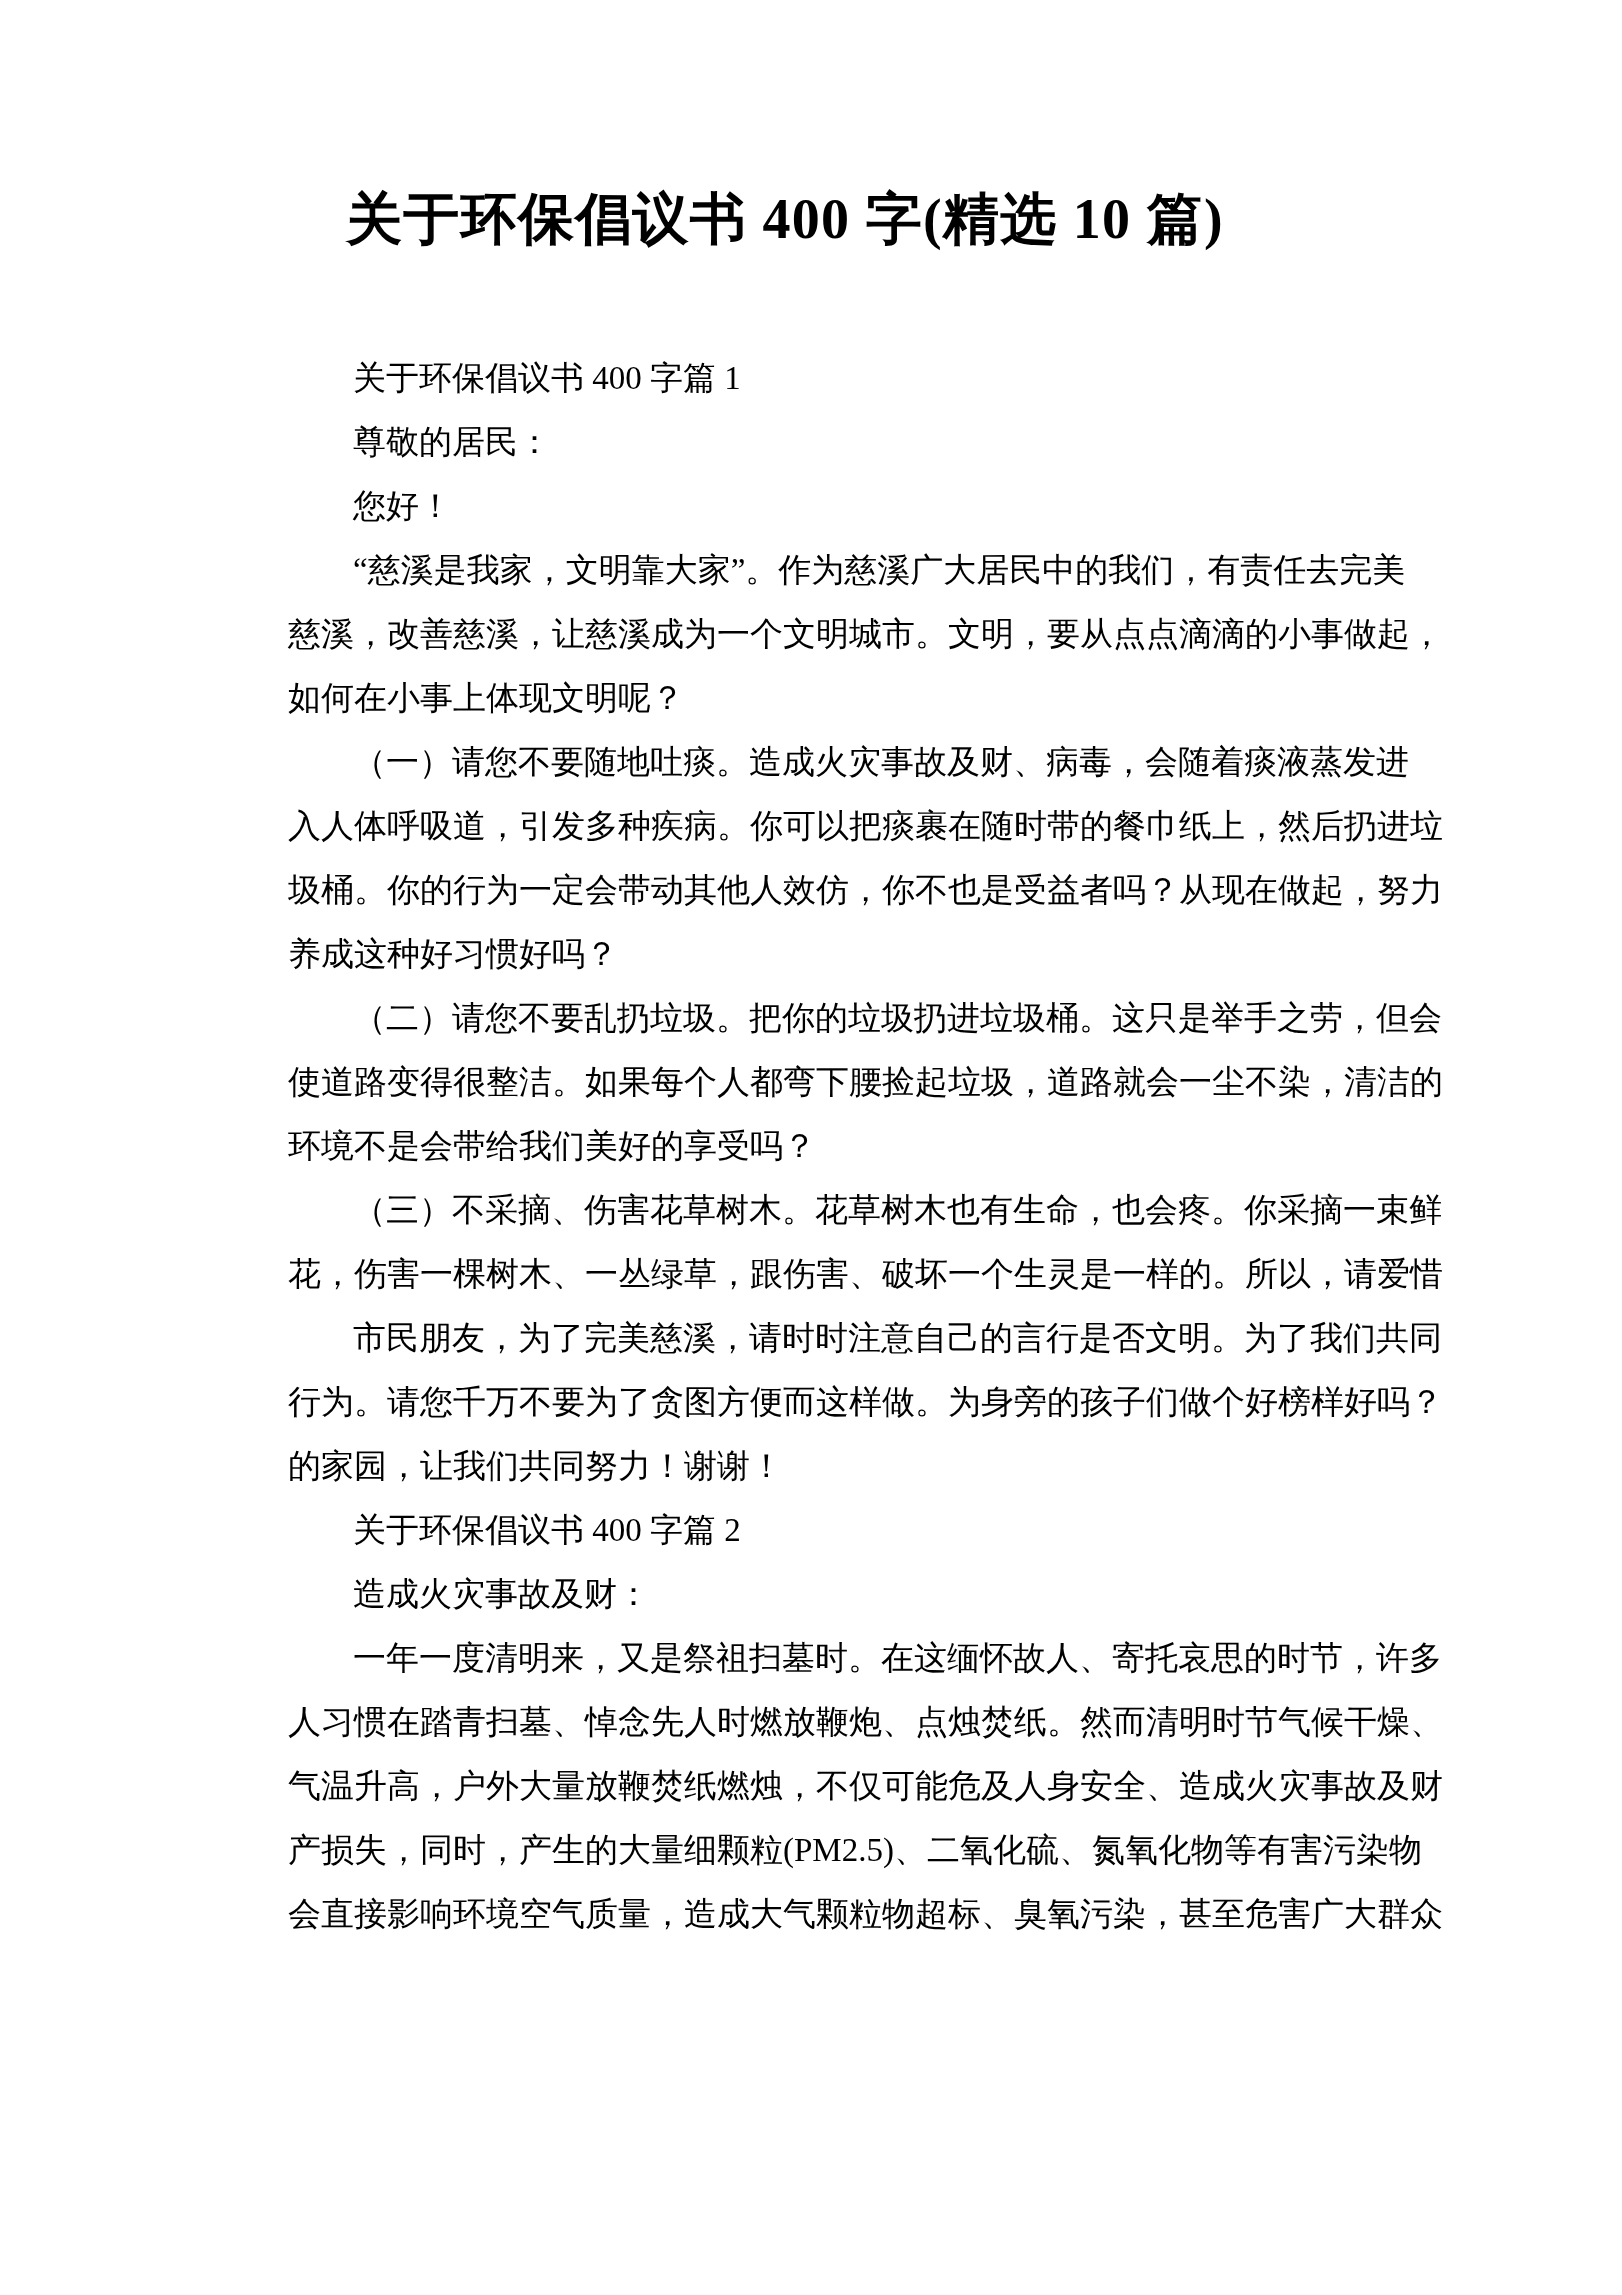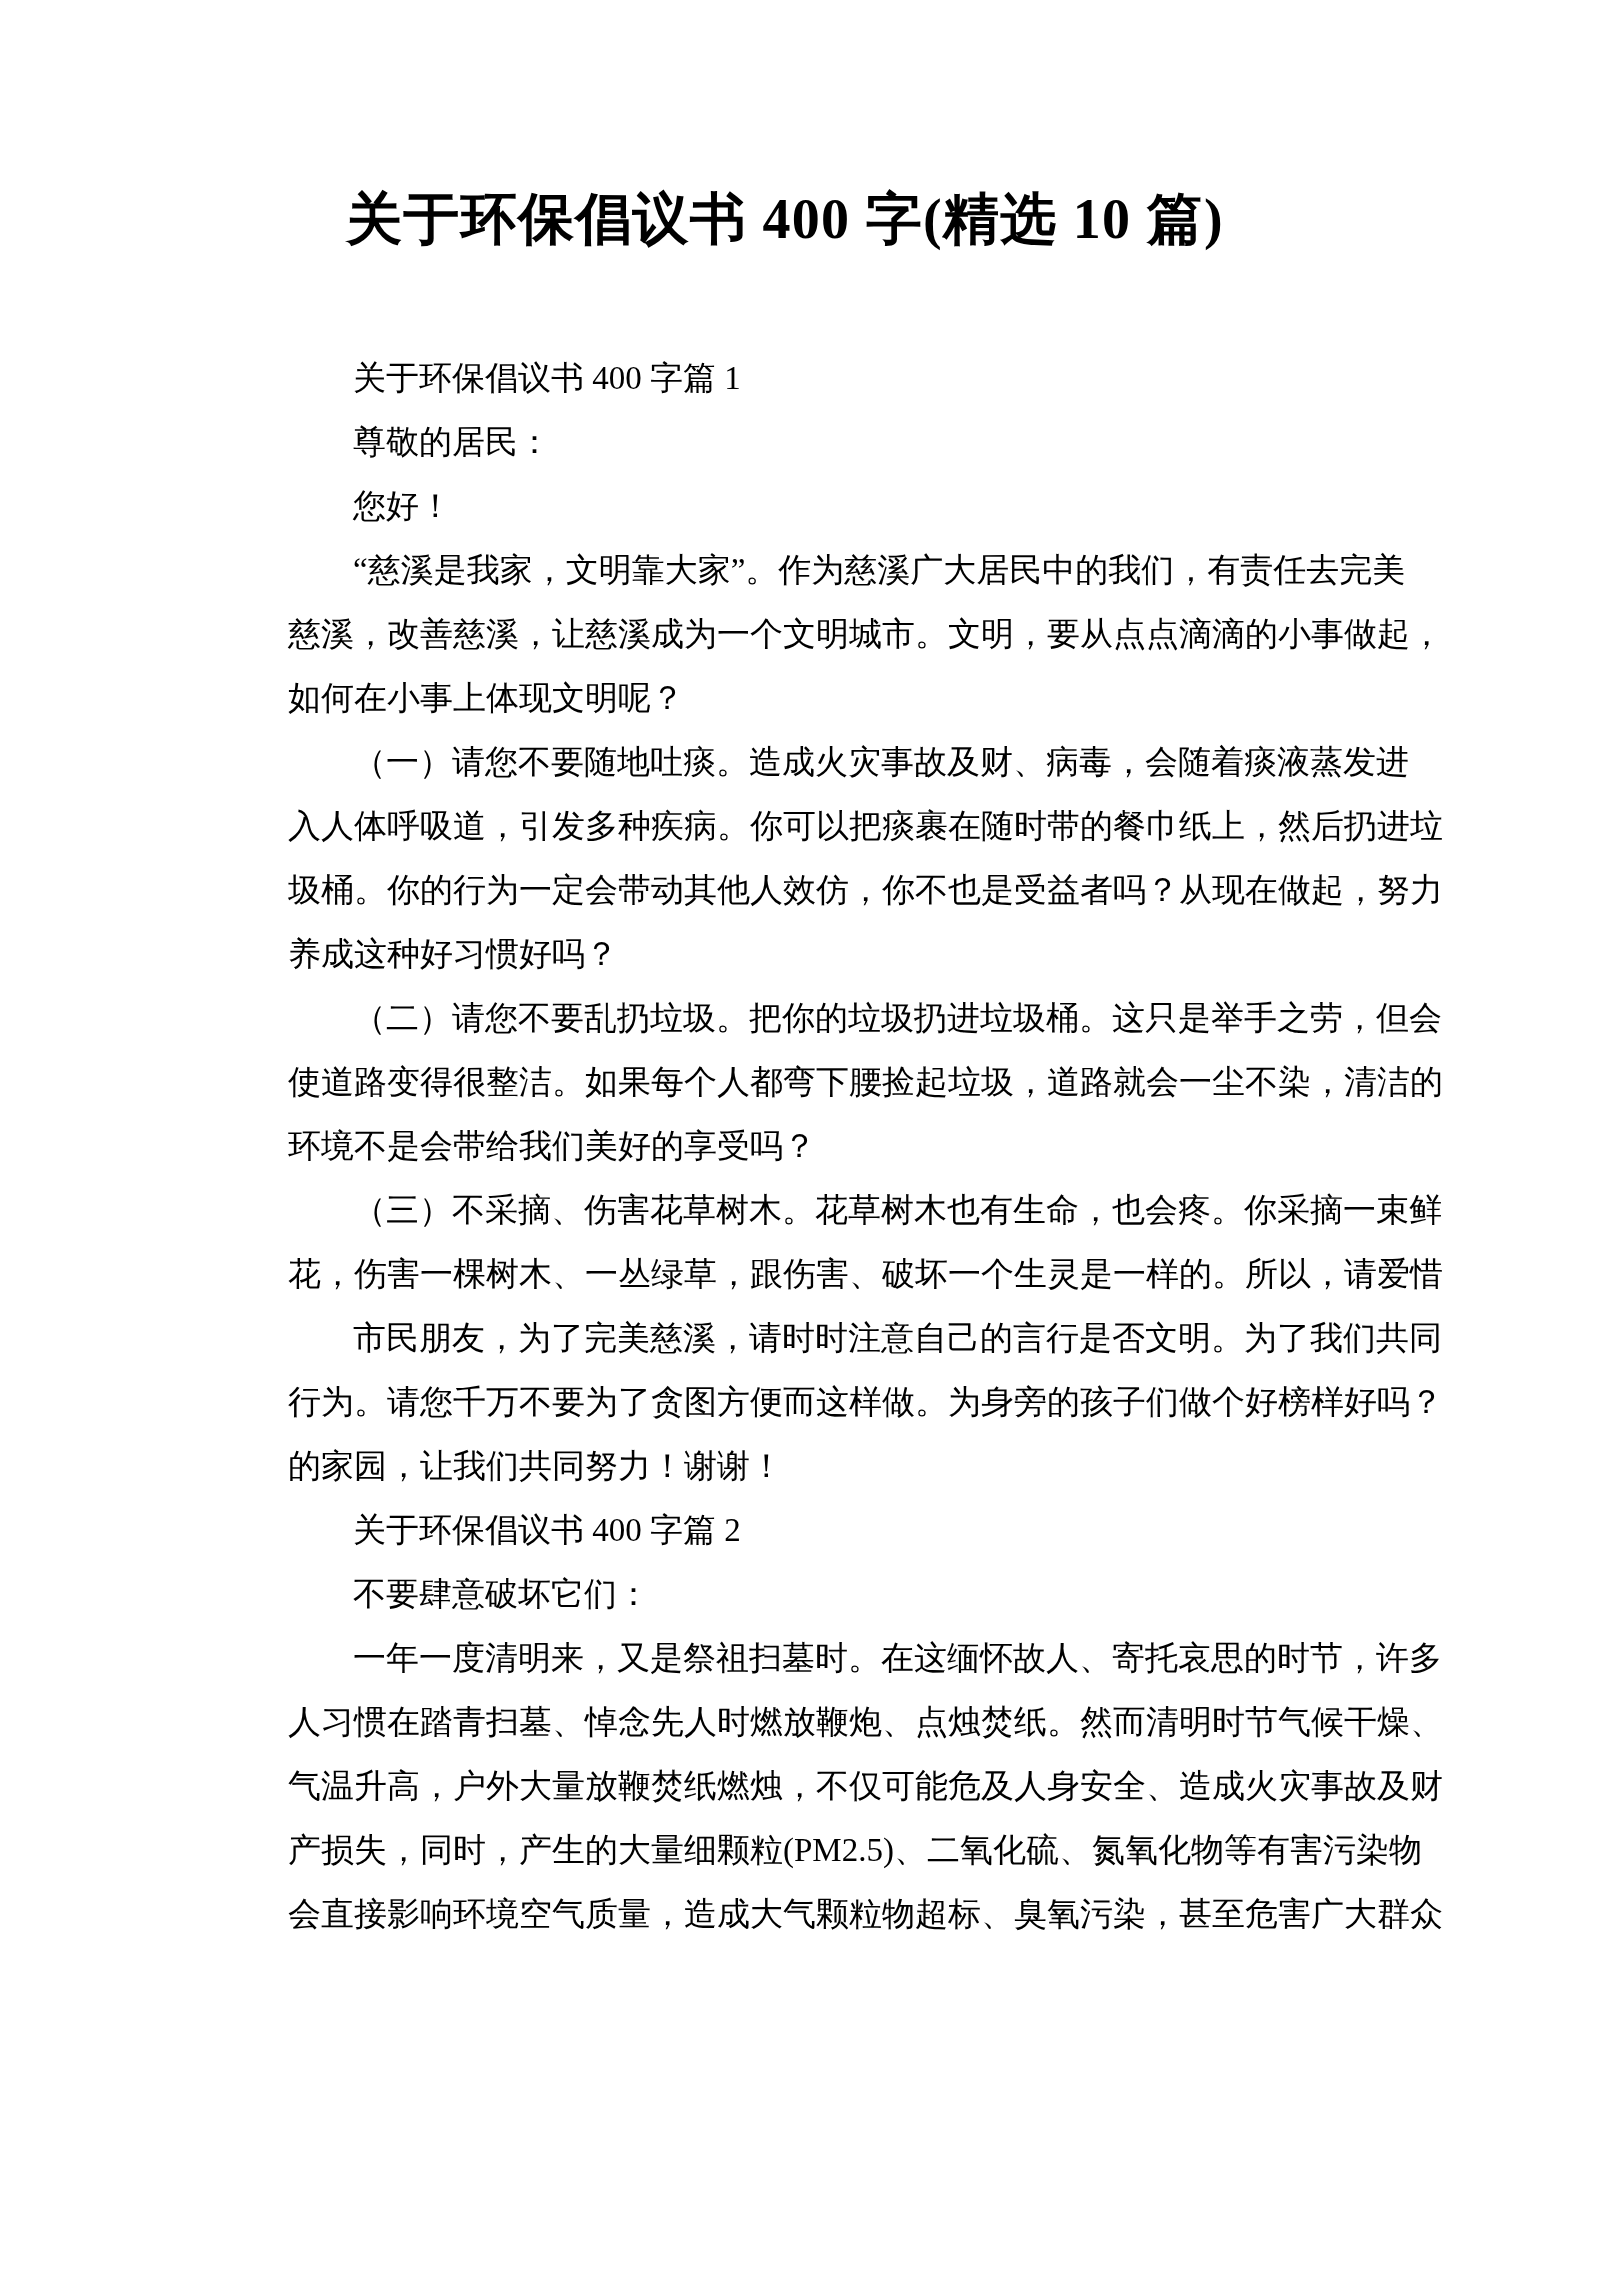--- a/index.html
+++ b/index.html
@@ -65,21 +65,21 @@
       <div class="line">养成这种好习惯好吗？</div>
       <div class="line indent">（二）请您不要乱扔垃圾。把你的垃圾扔进垃圾桶。这只是举手之劳，但会</div>
       <div class="line">使道路变得很整洁。如果每个人都弯下腰捡起垃圾，道路就会一尘不染，清洁的</div>
       <div class="line">环境不是会带给我们美好的享受吗？</div>
       <div class="line indent">（三）不采摘、伤害花草树木。花草树木也有生命，也会疼。你采摘一束鲜</div>
       <div class="line">花，伤害一棵树木、一丛绿草，跟伤害、破坏一个生灵是一样的。所以，请爱惜</div>
       <div class="line indent">市民朋友，为了完美慈溪，请时时注意自己的言行是否文明。为了我们共同</div>
       <div class="line">行为。请您千万不要为了贪图方便而这样做。为身旁的孩子们做个好榜样好吗？</div>
       <div class="line">的家园，让我们共同努力！谢谢！</div>
       <div class="line indent">关于环保倡议书 400 字篇 2</div>
-      <div class="line indent">不要肆意破坏它们：</div>
+      <div class="line indent">造成火灾事故及财：</div>
       <div class="line indent">一年一度清明来，又是祭祖扫墓时。在这缅怀故人、寄托哀思的时节，许多</div>
       <div class="line">人习惯在踏青扫墓、悼念先人时燃放鞭炮、点烛焚纸。然而清明时节气候干燥、</div>
       <div class="line">气温升高，户外大量放鞭焚纸燃烛，不仅可能危及人身安全、造成火灾事故及财</div>
       <div class="line">产损失，同时，产生的大量细颗粒(PM2.5)、二氧化硫、氮氧化物等有害污染物</div>
       <div class="line">会直接影响环境空气质量，造成大气颗粒物超标、臭氧污染，甚至危害广大群众</div>
     </div>
 </div>
 
 
 </body></html>

